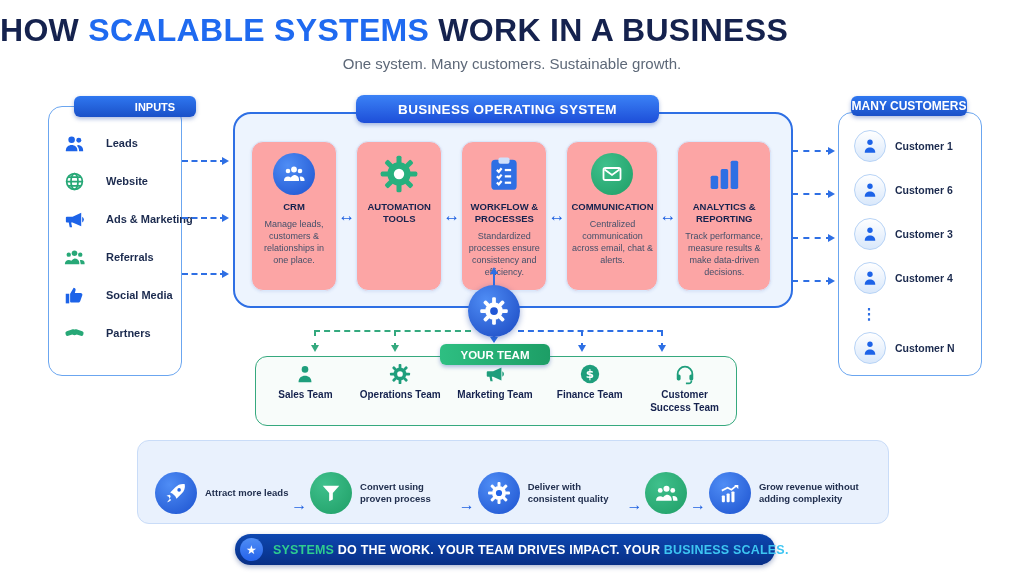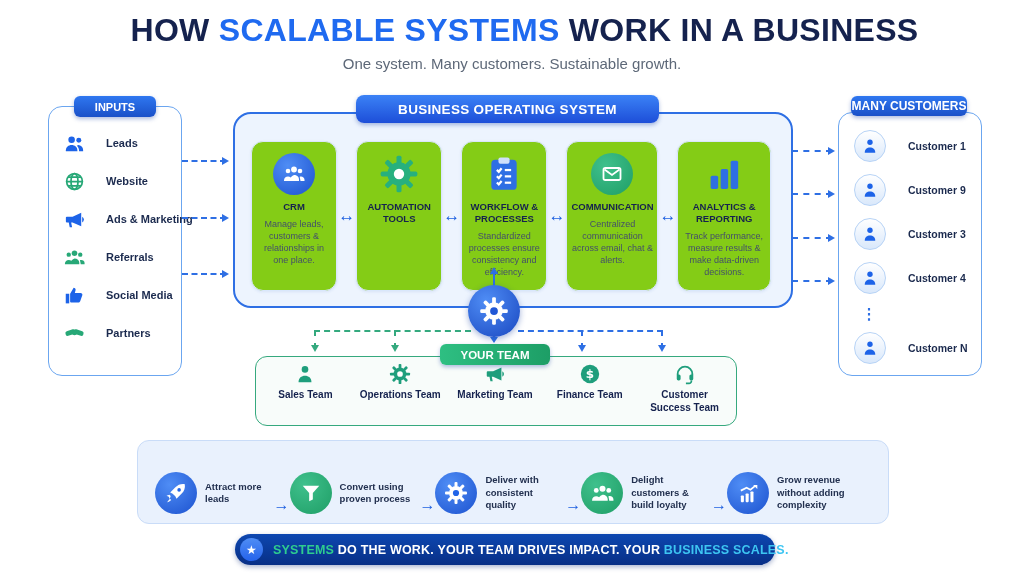--- a/index.html
+++ b/index.html
@@ -1,60 +1,60 @@
 <!DOCTYPE html>
 <html><head>
 <meta charset="utf-8">
 <style>
   html,body{margin:0;padding:0;background:#fff;}
   .stage{position:relative;width:1024px;height:576px;overflow:hidden;background:#fff;
          font-family:"Liberation Sans",sans-serif;color:#15224e;}
   .dots{background-image:radial-gradient(rgba(140,170,210,.30) 1px,transparent 1.3px);
         background-size:7px 7px;}
   
-  .title{position:absolute;top:12px;left:0;right:0;text-align:center;
-         font-size:32px;font-weight:800;letter-spacing:.3px;color:#15224e;white-space:nowrap;padding-left:25px;}
+  .title{position:absolute;top:12px;left:0;right:0;
+         font-size:32px;font-weight:800;letter-spacing:.3px;color:#15224e;white-space:nowrap;}
   .title .hl{color:#1f6af0;}
   .subtitle{position:absolute;top:55px;left:0;right:0;text-align:center;
             font-size:15px;color:#5d6878;}
   
   .panel{position:absolute;border-radius:14px;background:#fff;}
   .badge{position:absolute;display:flex;align-items:center;justify-content:center;
          color:#fff;font-weight:800;border-radius:6px;z-index:6;
          background:linear-gradient(180deg,#2f77f0,#1a50c8);
          box-shadow:0 2px 4px rgba(20,60,160,.35);}
   
   .inputs-panel{left:48px;top:106px;width:132px;height:268px;border:1.6px solid #6ba6f0;}
-  .inputs-badge{left:74px;top:96px;width:82px;height:21px;font-size:11px;}
+  .inputs-badge{left:74px;top:96px;width:82px;height:21px;font-size:11px;padding-left:40px;}
   .inputs-list{position:absolute;left:62px;top:124px;display:flex;flex-direction:column;}
   .in-row{display:flex;align-items:center;gap:20px;height:38px;}
   .in-row .ic{width:24px;height:24px;flex:0 0 24px;display:flex;align-items:center;justify-content:center;}
   .in-row .lb{font-size:11px;font-weight:700;color:#1b2a4e;white-space:nowrap;}
   .c-blue{color:#1d63e8;} .c-green{color:#27a877;}
   
   .bos-panel{left:233px;top:112px;width:556px;height:192px;border:2px solid #2e6fe4;
              border-radius:18px;background:#edf4fe;}
   .bos-badge{left:356px;top:95px;width:303px;height:28px;font-size:13.5px;border-radius:8px;
              background:linear-gradient(180deg,#3b82f6,#1d4ed8);letter-spacing:.3px;}
   .cards{position:absolute;left:251px;top:141px;width:520px;height:150px;
          display:flex;justify-content:space-between;align-items:stretch;}
-  .card{width:92px;box-sizing:border-box;background:#84cc16;border:1.5px solid #d9e7fb;border-radius:12px;
+  .card{width:92px;box-sizing:border-box;background:#fca5a5;border:1.5px solid #d9e7fb;border-radius:12px;
         padding:9px 4px 6px;text-align:center;box-shadow:0 1px 3px rgba(30,80,180,.10);}
   .card .cic{height:46px;display:flex;align-items:center;justify-content:center;}
   .card .ct{font-size:9.5px;font-weight:800;color:#15224e;line-height:1.25;margin-top:4px;}
   .card .cd{font-size:9px;color:#44506a;line-height:1.35;margin-top:5px;}
   .card-sep{align-self:center;color:#1d5fe0;font-size:17px;font-weight:700;padding:0 1px;}
   .circ{border-radius:50%;display:flex;align-items:center;justify-content:center;}
   .circ.blue{background:radial-gradient(circle at 35% 30%,#4f8df5,#1c52cf);}
   .circ.green{background:radial-gradient(circle at 35% 30%,#3fc08c,#1f9e66);}
   
   .cust-panel{left:838px;top:112px;width:142px;height:262px;border:1.6px solid #6ba6f0;}
   .cust-badge{left:851px;top:96px;width:116px;height:20px;font-size:12px;}
   .cust-list{position:absolute;left:854px;top:124px;display:flex;flex-direction:column;}
-  .cu-row{display:flex;align-items:center;gap:22px;height:44px;}
+  .cu-row{display:flex;align-items:center;gap:9px;height:44px;}
   .avatar{width:30px;height:30px;border-radius:50%;flex:0 0 30px;
           background:linear-gradient(180deg,#ffffff,#d9e8fb);border:1px solid #b7d3f6;
           display:flex;align-items:center;justify-content:center;color:#1d63e8;}
   .cu-row .lb{font-size:10.5px;font-weight:700;color:#1b2a4e;white-space:nowrap;}
   .cu-dots{height:26px;width:30px;display:flex;align-items:center;justify-content:center;
            color:#2e6fe4;font-size:15px;font-weight:800;line-height:1;}
   
   .hub{position:absolute;left:468px;top:285px;width:52px;height:52px;border-radius:50%;
        background:radial-gradient(circle at 35% 30%,#4f8df5,#1947c0);z-index:7;
        display:flex;align-items:center;justify-content:center;box-shadow:0 2px 6px rgba(20,60,160,.4);}
@@ -366,21 +366,21 @@
           </svg>
         </span>
         <span class="lb">Customer 1</span>
       </div>
     <div class="cu-row">
         <span class="avatar">
           <svg class="ic-svg" width="18" height="18" viewBox="0 0 24 24">
             <use href="#i-person"></use>
           </svg>
         </span>
-        <span class="lb">Customer 9</span>
+        <span class="lb">Customer 6</span>
       </div>
     <div class="cu-row">
         <span class="avatar">
           <svg class="ic-svg" width="18" height="18" viewBox="0 0 24 24">
             <use href="#i-person"></use>
           </svg>
         </span>
         <span class="lb">Customer 3</span>
       </div>
     <div class="cu-row">
@@ -489,21 +489,20 @@
         </span>
         <span class="lb">Deliver with consistent quality</span>
       </div>
     <div class="step-sep">→</div>
     <div class="step">
         <span class="circ green bub">
           <svg class="ic-svg" width="25" height="25" viewBox="0 0 24 24" style="color:#fff">
             <use href="#i-group"></use>
           </svg>
         </span>
-        <span class="lb">Delight customers &amp; build loyalty</span>
       </div>
     <div class="step-sep">→</div>
     <div class="step">
         <span class="circ blue bub">
           <svg class="ic-svg" width="23" height="23" viewBox="0 0 24 24" style="color:#fff">
             <use href="#i-trend"></use>
           </svg>
         </span>
         <span class="lb">Grow revenue without adding complexity</span>
       </div>

